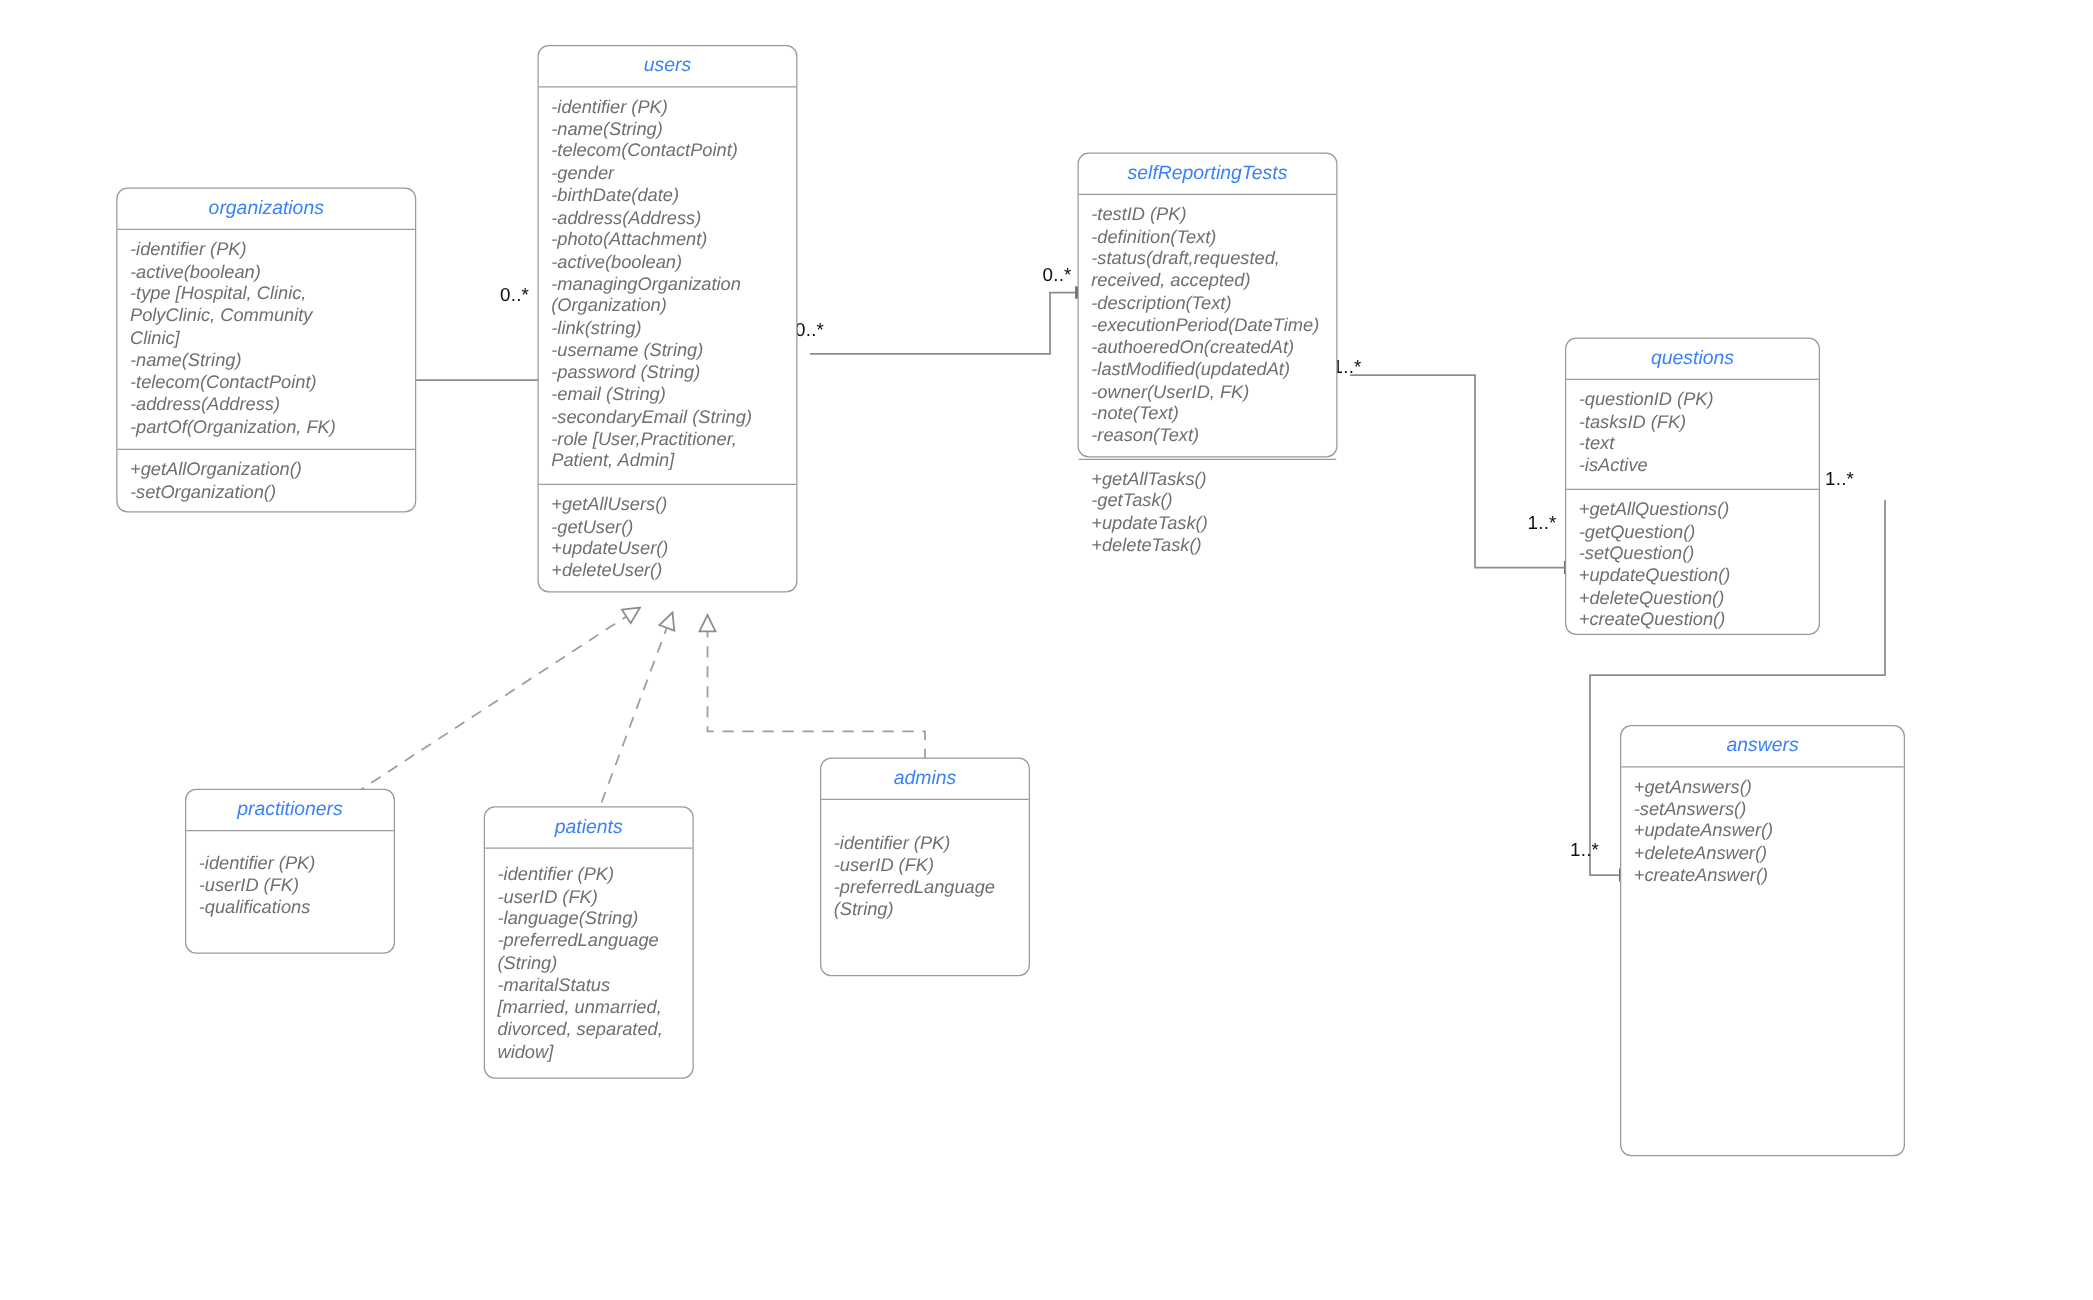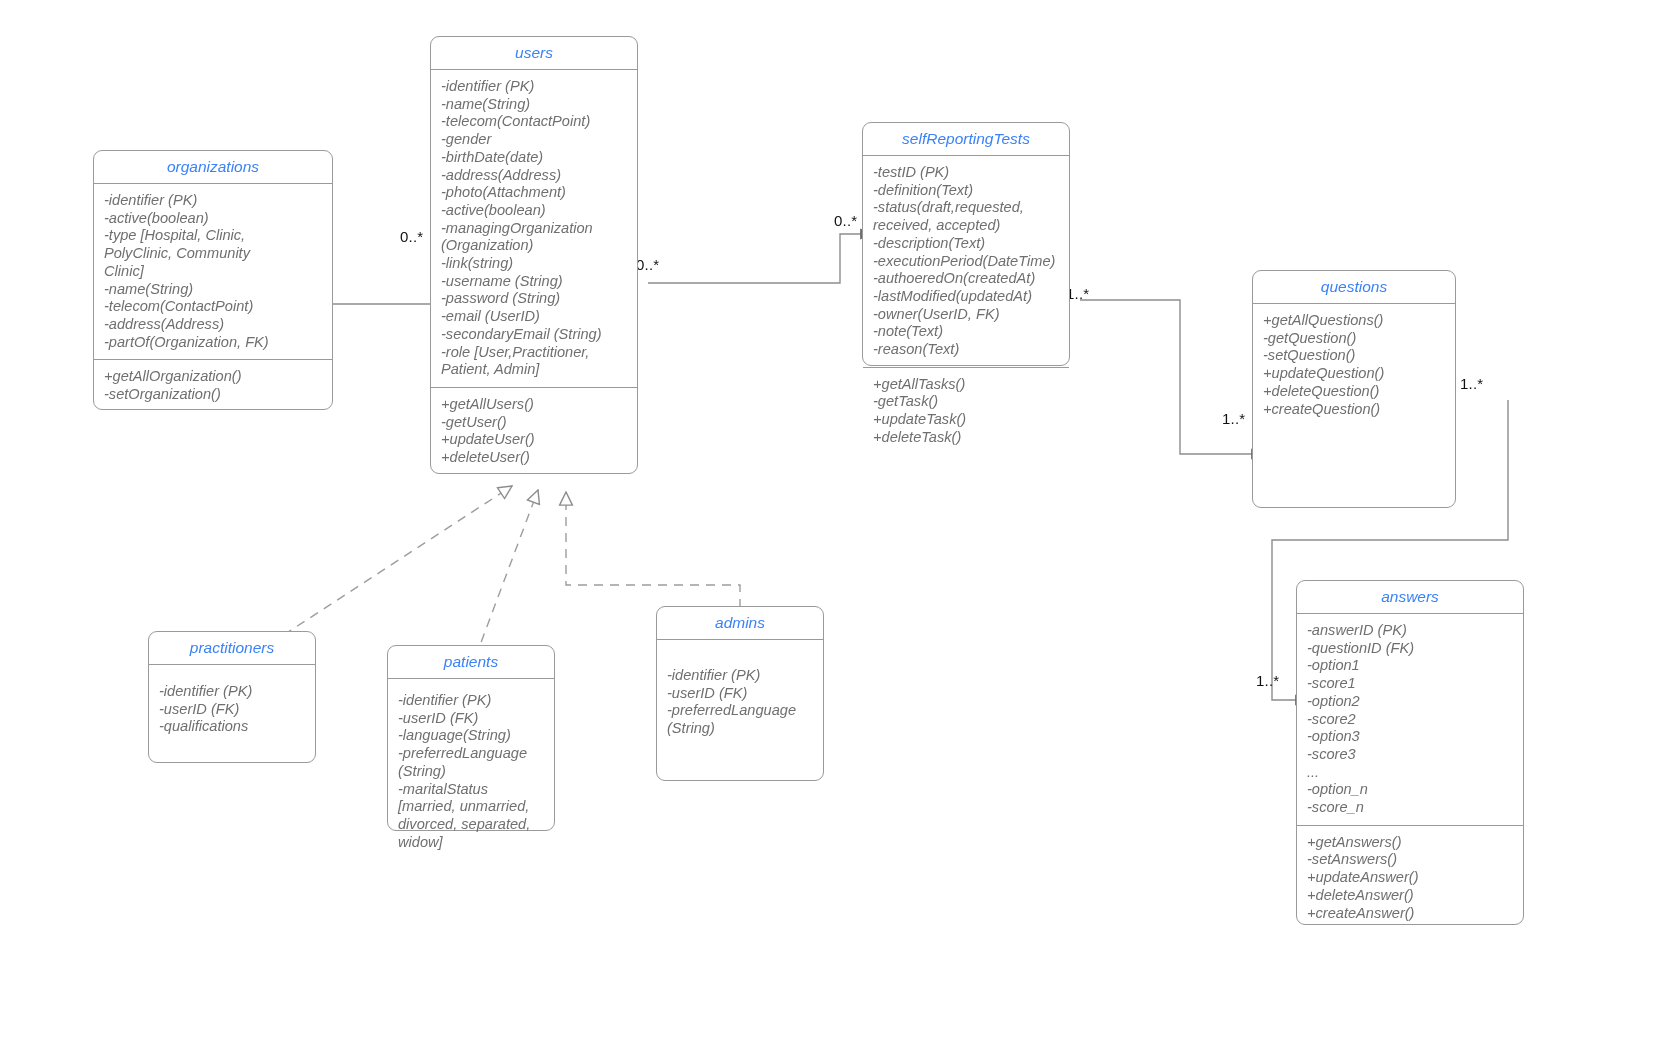--- a/index.html
+++ b/index.html
@@ -165,21 +165,21 @@
       <div class="uml-line">-gender</div>
       <div class="uml-line">-birthDate(date)</div>
       <div class="uml-line">-address(Address)</div>
       <div class="uml-line">-photo(Attachment)</div>
       <div class="uml-line">-active(boolean)</div>
       <div class="uml-line">-managingOrganization</div>
       <div class="uml-line">(Organization)</div>
       <div class="uml-line">-link(string)</div>
       <div class="uml-line">-username (String)</div>
       <div class="uml-line">-password (String)</div>
-      <div class="uml-line">-email (UserID)</div>
+      <div class="uml-line">-email (String)</div>
       <div class="uml-line">-secondaryEmail (String)</div>
       <div class="uml-line">-role [User,Practitioner,</div>
       <div class="uml-line">Patient, Admin]</div>
     </div>
     <div class="uml-section no-rule">
       <div class="uml-line">+getAllUsers()</div>
       <div class="uml-line">-getUser()</div>
       <div class="uml-line">+updateUser()</div>
       <div class="uml-line">+deleteUser()</div>
     </div>
@@ -203,64 +203,57 @@
     <div class="uml-section no-rule">
       <div class="uml-line">+getAllTasks()</div>
       <div class="uml-line">-getTask()</div>
       <div class="uml-line">+updateTask()</div>
       <div class="uml-line">+deleteTask()</div>
     </div>
   </div>
 
   <div class="uml-class" style="left:1252px; top:270px; width:204px; height:238px;">
     <div class="uml-title">questions</div>
+    <div class="uml-section attrs">
+      <div class="uml-line">-questionID (PK)</div>
+      <div class="uml-line">-tasksID (FK)</div>
+      <div class="uml-line">-text</div>
+      <div class="uml-line">-isActive</div>
+    </div>
     <div class="uml-section no-rule">
       <div class="uml-line">+getAllQuestions()</div>
       <div class="uml-line">-getQuestion()</div>
       <div class="uml-line">-setQuestion()</div>
       <div class="uml-line">+updateQuestion()</div>
       <div class="uml-line">+deleteQuestion()</div>
       <div class="uml-line">+createQuestion()</div>
     </div>
   </div>
 
   <div class="uml-class" style="left:1296px; top:580px; width:228px; height:345px;">
     <div class="uml-title">answers</div>
-    <div class="uml-section attrs">
-      <div class="uml-line">-answerID (PK)</div>
-      <div class="uml-line">-questionID (FK)</div>
-      <div class="uml-line">-option1</div>
-      <div class="uml-line">-score1</div>
-      <div class="uml-line">-option2</div>
-      <div class="uml-line">-score2</div>
-      <div class="uml-line">-option3</div>
-      <div class="uml-line">-score3</div>
-      <div class="uml-line">...</div>
-      <div class="uml-line">-option_n</div>
-      <div class="uml-line">-score_n</div>
-    </div>
     <div class="uml-section no-rule">
       <div class="uml-line">+getAnswers()</div>
       <div class="uml-line">-setAnswers()</div>
       <div class="uml-line">+updateAnswer()</div>
       <div class="uml-line">+deleteAnswer()</div>
       <div class="uml-line">+createAnswer()</div>
     </div>
   </div>
 
   <div class="uml-class" style="left:148px; top:631px; width:168px; height:132px;">
     <div class="uml-title">practitioners</div>
     <div class="uml-section no-rule" style="padding-top:18px;">
       <div class="uml-line">-identifier (PK)</div>
       <div class="uml-line">-userID (FK)</div>
       <div class="uml-line">-qualifications</div>
     </div>
   </div>
 
-  <div class="uml-class" style="left:387px; top:645px; width:168px; height:186px;">
+  <div class="uml-class" style="left:387px; top:645px; width:168px; height:218px;">
     <div class="uml-title">patients</div>
     <div class="uml-section no-rule" style="padding-top:13px;">
       <div class="uml-line">-identifier (PK)</div>
       <div class="uml-line">-userID (FK)</div>
       <div class="uml-line">-language(String)</div>
       <div class="uml-line">-preferredLanguage</div>
       <div class="uml-line">(String)</div>
       <div class="uml-line">-maritalStatus</div>
       <div class="uml-line">[married, unmarried,</div>
       <div class="uml-line">divorced, separated,</div>

